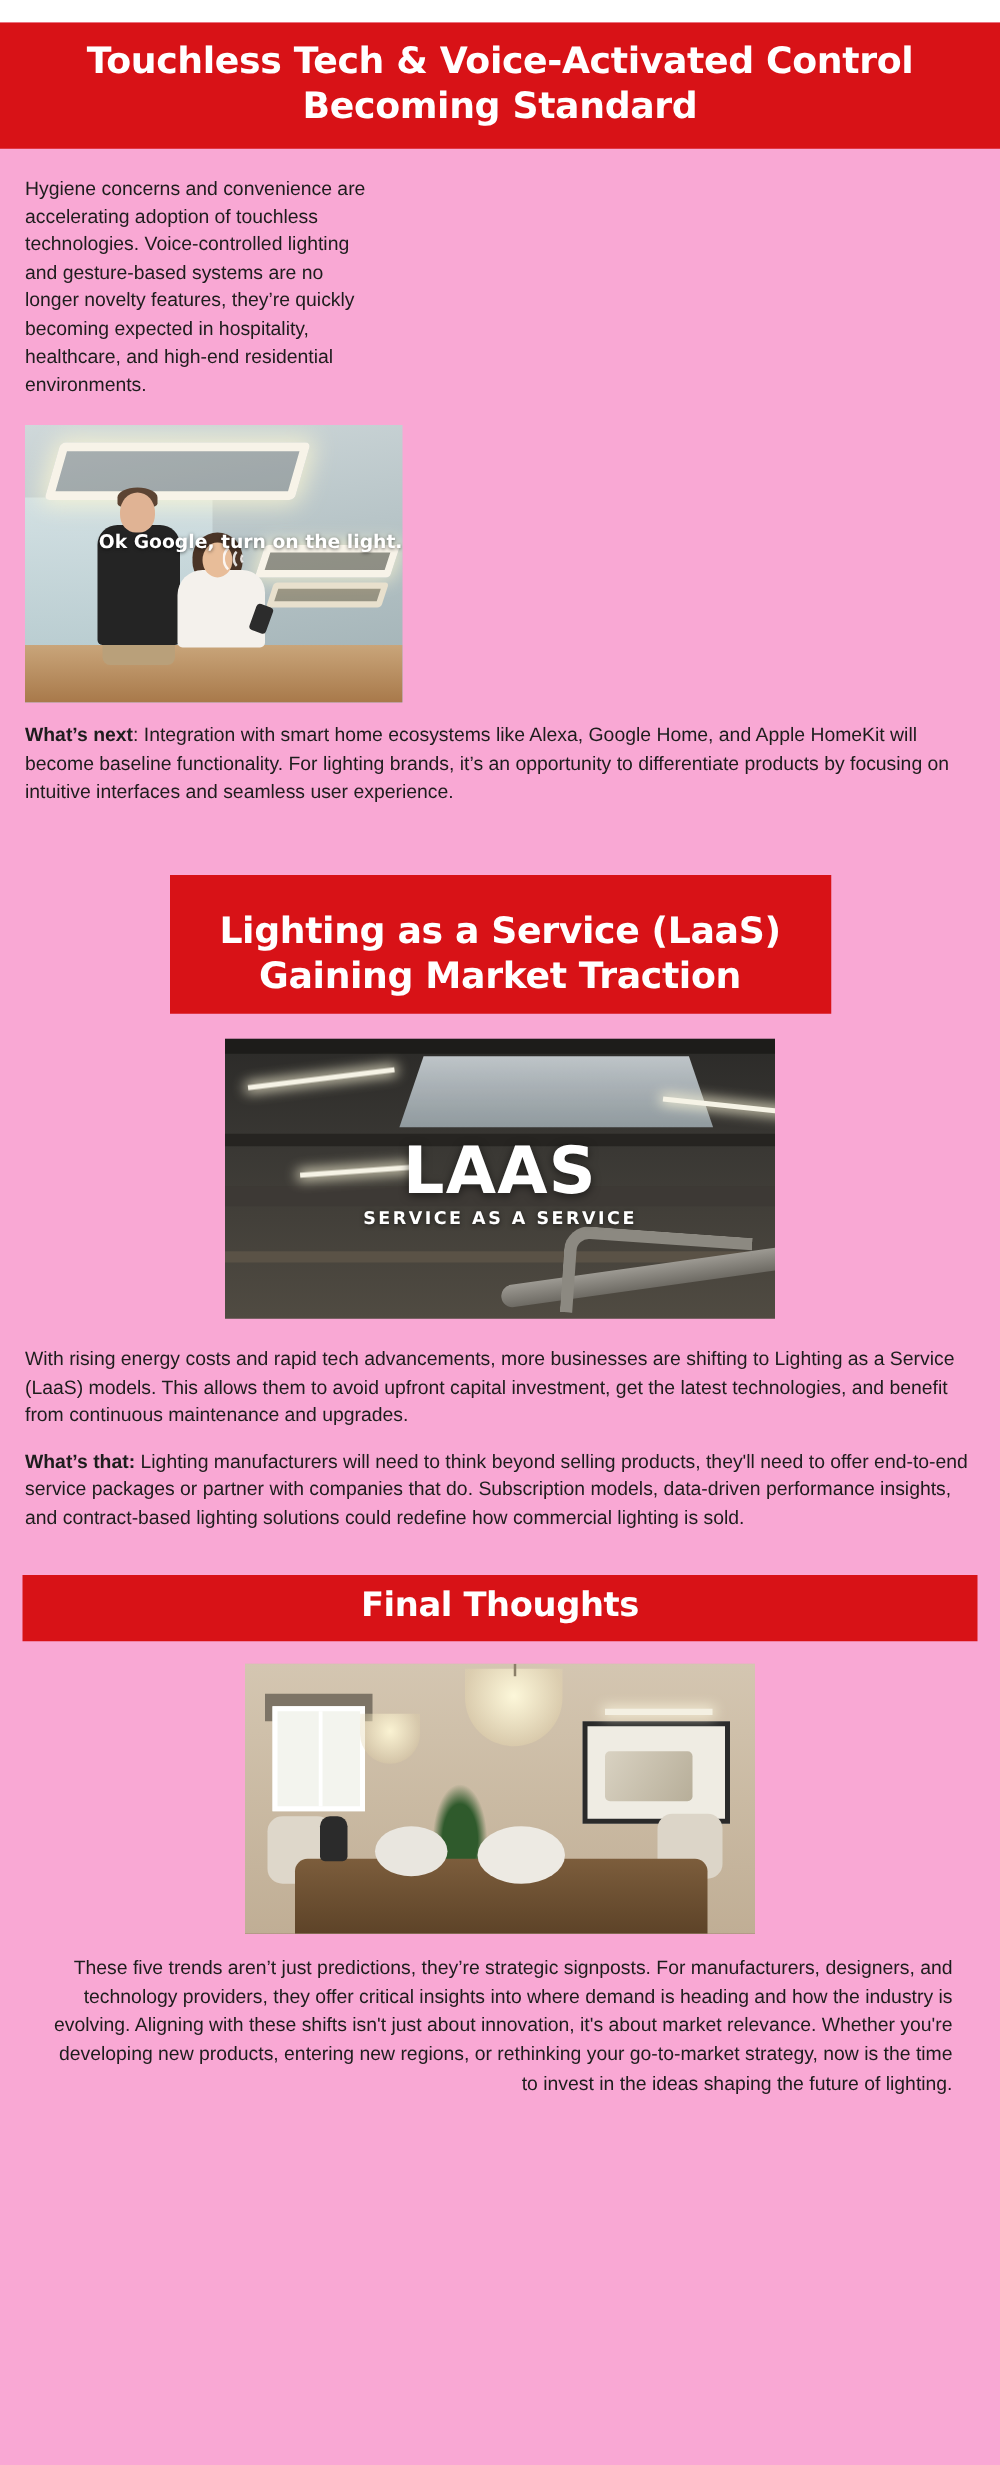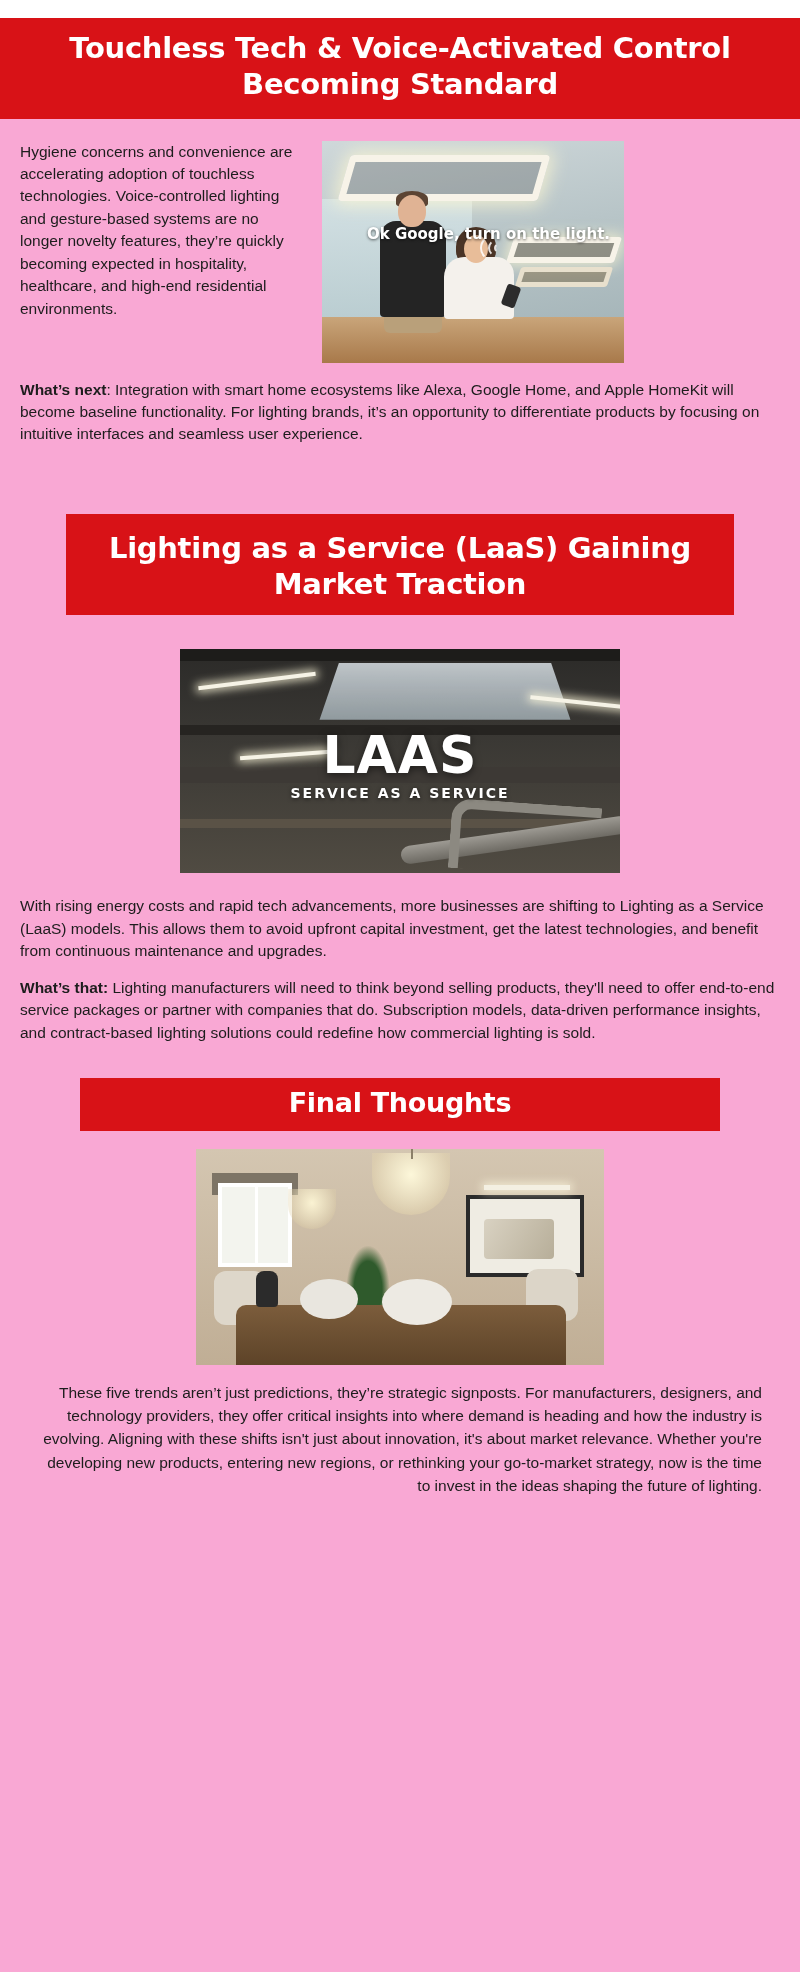--- a/index.html
+++ b/index.html
@@ -31,44 +31,45 @@
     color: #ffffff;
     text-align: center;
     padding: 12px 30px 16px 30px;
     font-size: 29px;
     line-height: 1.25;
     font-weight: bold;
     letter-spacing: -0.3px;
     font-family: "DejaVu Sans", sans-serif;
   }
   .banner.narrow {
-    width: 668px;
-    margin: 14px auto;
-    padding: 16px 20px 13px 20px;
+    width: 529px;
+    margin: 0 auto;
+    padding: 26px 20px 13px 20px;
   }
   .banner.final {
-    width: 640px;
+    width: 764px;
     margin: 0 auto;
     padding: 8px 20px 11px 20px;
     font-size: 27px;
   }
   p {
     margin: 0 0 14px 0;
     font-size: 15.5px;
     line-height: 1.45;
     color: #1d1d1d;
   }
   .bold-lead { font-weight: bold; }
 
   
   .sec1 {
     padding: 22px 20px 10px 20px;
     display: flex;
     gap: 20px;
     align-items: flex-start;
+    flex-direction: column;
   }
   .sec1-text {
     width: 282px;
     flex: none;
   }
   .sec1-text p { margin-bottom: 0; }
   .photo {
     position: relative;
     overflow: hidden;
     flex: none;
@@ -138,21 +139,21 @@
   }
   .vp-woman-face {
     position: absolute; bottom: 100px; left: 142px; width: 24px; height: 28px;
     background: #e8bd99; border-radius: 50%;
   }
   .vp-phone {
     position: absolute; bottom: 56px; left: 182px; width: 14px; height: 22px;
     background: #2c2c2c; border-radius: 3px; transform: rotate(20deg);
   }
   .vp-caption {
-    position: absolute; top: 84px; right: 14px;
+    position: absolute; top: 84px; right: 0;
     color: #ffffff;
     font-size: 15px;
     line-height: 1.25;
     font-weight: bold;
     text-shadow: 0 1px 3px rgba(0,0,0,.6);
     text-align: left;
     font-family: "DejaVu Sans", sans-serif;
   }
   .vp-waves {
     position: absolute; top: 92px; right: 118px; width: 26px; height: 30px;

